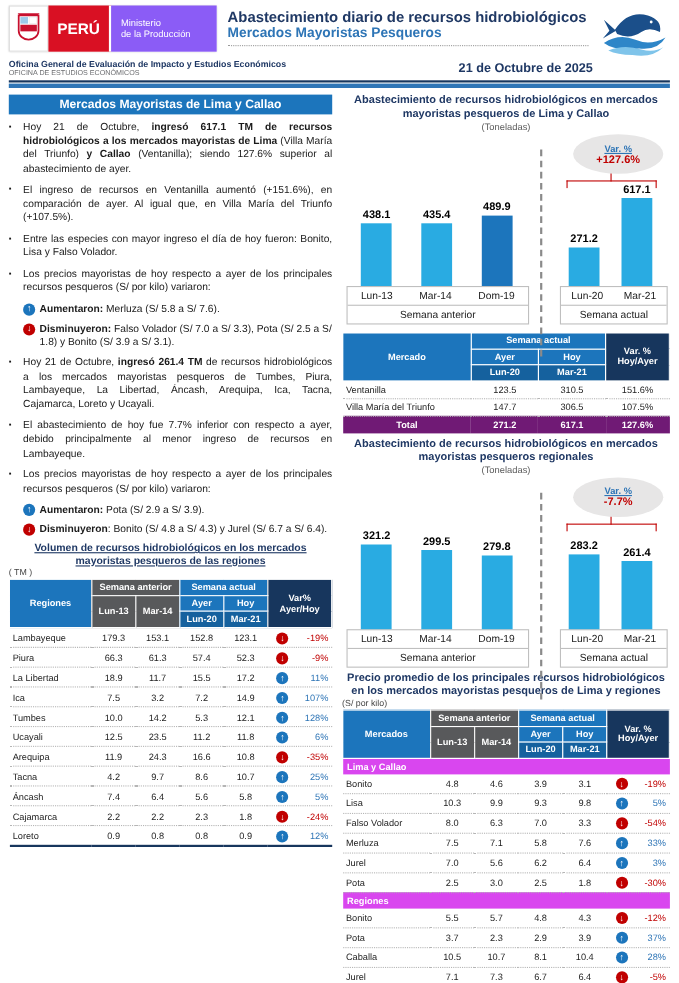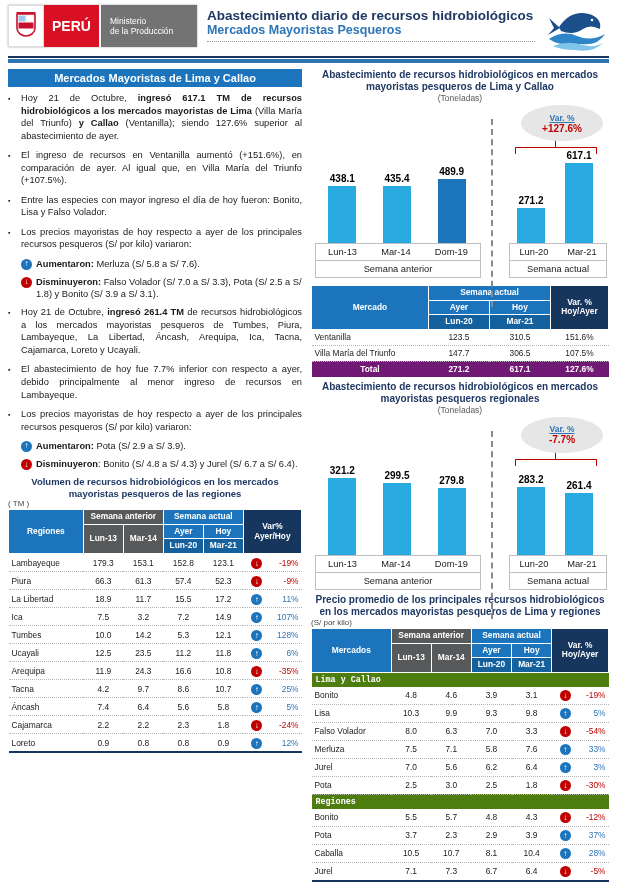--- a/index.html
+++ b/index.html
@@ -3,21 +3,21 @@
 <meta charset="utf-8">
 <style>
   html,body{margin:0;padding:0;background:#fff;}
   body{width:617px;height:894px;font-family:"Liberation Sans",sans-serif;color:#1a1a1a;overflow:hidden;position:relative;}
   .page{padding:5px 8px 0 8px;}
   
   .header{display:flex;align-items:flex-start;gap:6px;}
   .logo-block{display:flex;height:42px;box-shadow:0 0 2px rgba(0,0,0,.35);}
   .coat{width:34px;background:#fff;display:flex;align-items:center;justify-content:center;border:1px solid #ddd;}
   .peru-red{background:#D91023;color:#fff;font-weight:bold;font-size:14px;display:flex;align-items:center;padding:0 8px;border-right:2px solid #fff;}
-  .ministry{background:#737373;color:#fff;font-size:8.5px;line-height:1.2;display:flex;flex-direction:column;justify-content:center;padding:0 9px;width:78px;}
+  .ministry{background:#8b5cf6;color:#fff;font-size:8.5px;line-height:1.2;display:flex;flex-direction:column;justify-content:center;padding:0 9px;width:78px;}
   .header-title{flex:1;padding-top:3px;border-bottom:1px dotted #999;margin:0 4px;}
   .ht1{color:#1F3864;font-weight:bold;font-size:13.5px;}
   .ht2{color:#2E75B6;font-weight:bold;font-size:12.5px;padding-bottom:4px;}
   .fish{width:64px;height:48px;flex:none;}
   .subheader{display:flex;justify-content:space-between;align-items:flex-start;margin-top:1px;padding-right:70px;}
   .org1{font-size:8px;font-weight:bold;color:#1F3864;}
   .org2{font-size:6.5px;color:#6d6e71;}
   .date{font-size:11.5px;font-weight:bold;color:#1F3864;padding-top:2px;}
   .rule-top{height:2px;background:#17365D;margin-top:3px;}
   .rule-bot{height:4px;background:#2E75B6;margin-top:1px;}
@@ -28,37 +28,37 @@
   .sec-bar{color:#fff;font-weight:bold;text-align:center;font-size:11px;padding:3px 0;margin-bottom:5px;}
   .sec-blue{background:#1C75BC;}
   .sec-yellow{background:#FFC20E;}
   .bullet{display:flex;font-size:9.3px;line-height:1.35;margin-bottom:7px;}
   .bullet .marker{flex:none;width:13px;font-size:7px;padding-top:2px;}
   .bullet .btxt{text-align:justify;flex:1;}
   .arrow-line{display:flex;gap:4px;font-size:9.3px;line-height:1.3;margin:0 0 6px 13px;align-items:flex-start;}
   .icon-circle{flex:none;width:11px;height:11px;border-radius:50%;color:#fff;font-size:8px;font-weight:bold;display:inline-flex;align-items:center;justify-content:center;margin-top:1px;}
   .ic-up{background:#1C75BC;}
   .ic-down{background:#C00000;}
-  .tbl-title{color:#1F3864;font-weight:bold;font-size:9.5px;text-align:center;line-height:1.2;margin-top:2px;}
+  .tbl-title{color:#1F3864;font-weight:bold;font-size:9.5px;text-align:center;line-height:1.2;margin-top:2px;text-decoration:underline;}
   .tbl-unit{color:#444;font-size:8px;margin-bottom:1px;}
   
   table{border-collapse:collapse;width:100%;font-size:8.4px;}
   th{font-weight:bold;color:#fff;border:1px solid #fff;padding:2px 1px;text-align:center;line-height:1.15;}
   .th-blue{background:#1C75BC;}
   .th-blue3{background:#15619E;}
   .th-gray{background:#58595B;}
   .th-navy{background:#17365D;}
   td{padding:2.5px 2px;border-bottom:1px dotted #b5b5b5;text-align:center;color:#222;}
   td.name{text-align:left;padding-left:3px;}
   td.varc{padding-right:2px;}
   .var-wrap{display:flex;align-items:center;justify-content:space-between;padding:0 1px 0 6px;}
   .pct-up{color:#2E75B6;}
   .pct-down{color:#C00000;}
   .total-row td{background:#701a75;color:#fff;font-weight:bold;border-bottom:none;}
-  .section-row td{background:#4d7c0f;color:#fff;font-weight:bold;text-align:left;padding:2px 4px;border-bottom:none;font-family:Liberation Mono, monospace;}
+  .section-row td{background:#d946ef;color:#fff;font-weight:bold;text-align:left;padding:2px 4px;border-bottom:none;}
   .tbl-bottom{border-bottom:2.5px solid #17365D;}
   
   .chart-title{color:#1F3864;font-weight:bold;font-size:10px;text-align:center;line-height:1.2;margin-top:4px;}
   .chart-unit{color:#595959;font-size:8.5px;text-align:center;margin-bottom:0;}
   .chart-box{position:relative;margin-top:2px;}
   .chart-plot{position:relative;height:138px;}
   .bars-group{position:absolute;bottom:0;display:flex;align-items:flex-end;justify-content:space-around;}
   .bars-left{left:4px;width:164px;}
   .bars-right{left:196px;width:96px;}
   .bar-cell{display:flex;flex-direction:column;align-items:center;}
@@ -104,20 +104,27 @@
       <div class="ht2">Mercados Mayoristas Pesqueros</div>
     </div>
     <svg class="fish" viewBox="0 0 64 48">
       <path d="M14 22 Q26 4 44 9 Q57 13 55 24 Q45 19 38 24 Q28 31 16 26 Z" fill="#1b4f8a"></path>
       <path d="M15 23 L4 13 L9 23 L3 30 Z" fill="#1b4f8a"></path>
       <circle cx="47" cy="15" r="1.3" fill="#fff"></circle>
       <path d="M4 34 Q18 25 32 31 Q46 37 60 29 Q53 41 36 39 Q15 42 4 34 Z" fill="#2e86c8"></path>
       <path d="M8 41 Q22 35 38 40 Q50 43 58 38 Q48 48 30 45 Q16 45 8 41 Z" fill="#7fc4ea"></path>
     </svg>
   </div>
+  <div class="subheader">
+    <div>
+      <div class="org1">Oficina General de Evaluación de Impacto y Estudios Económicos</div>
+      <div class="org2">OFICINA DE ESTUDIOS ECONÓMICOS</div>
+    </div>
+    <div class="date">21 de Octubre de 2025</div>
+  </div>
   <div class="rule-top"></div>
   <div class="rule-bot"></div>
 
   <div class="columns">
 
     <div class="col-left">
       <div class="sec-bar sec-blue">Mercados Mayoristas de Lima y Callao</div>
       <div>
           <div class="bullet">
             <span class="marker">▪</span>

